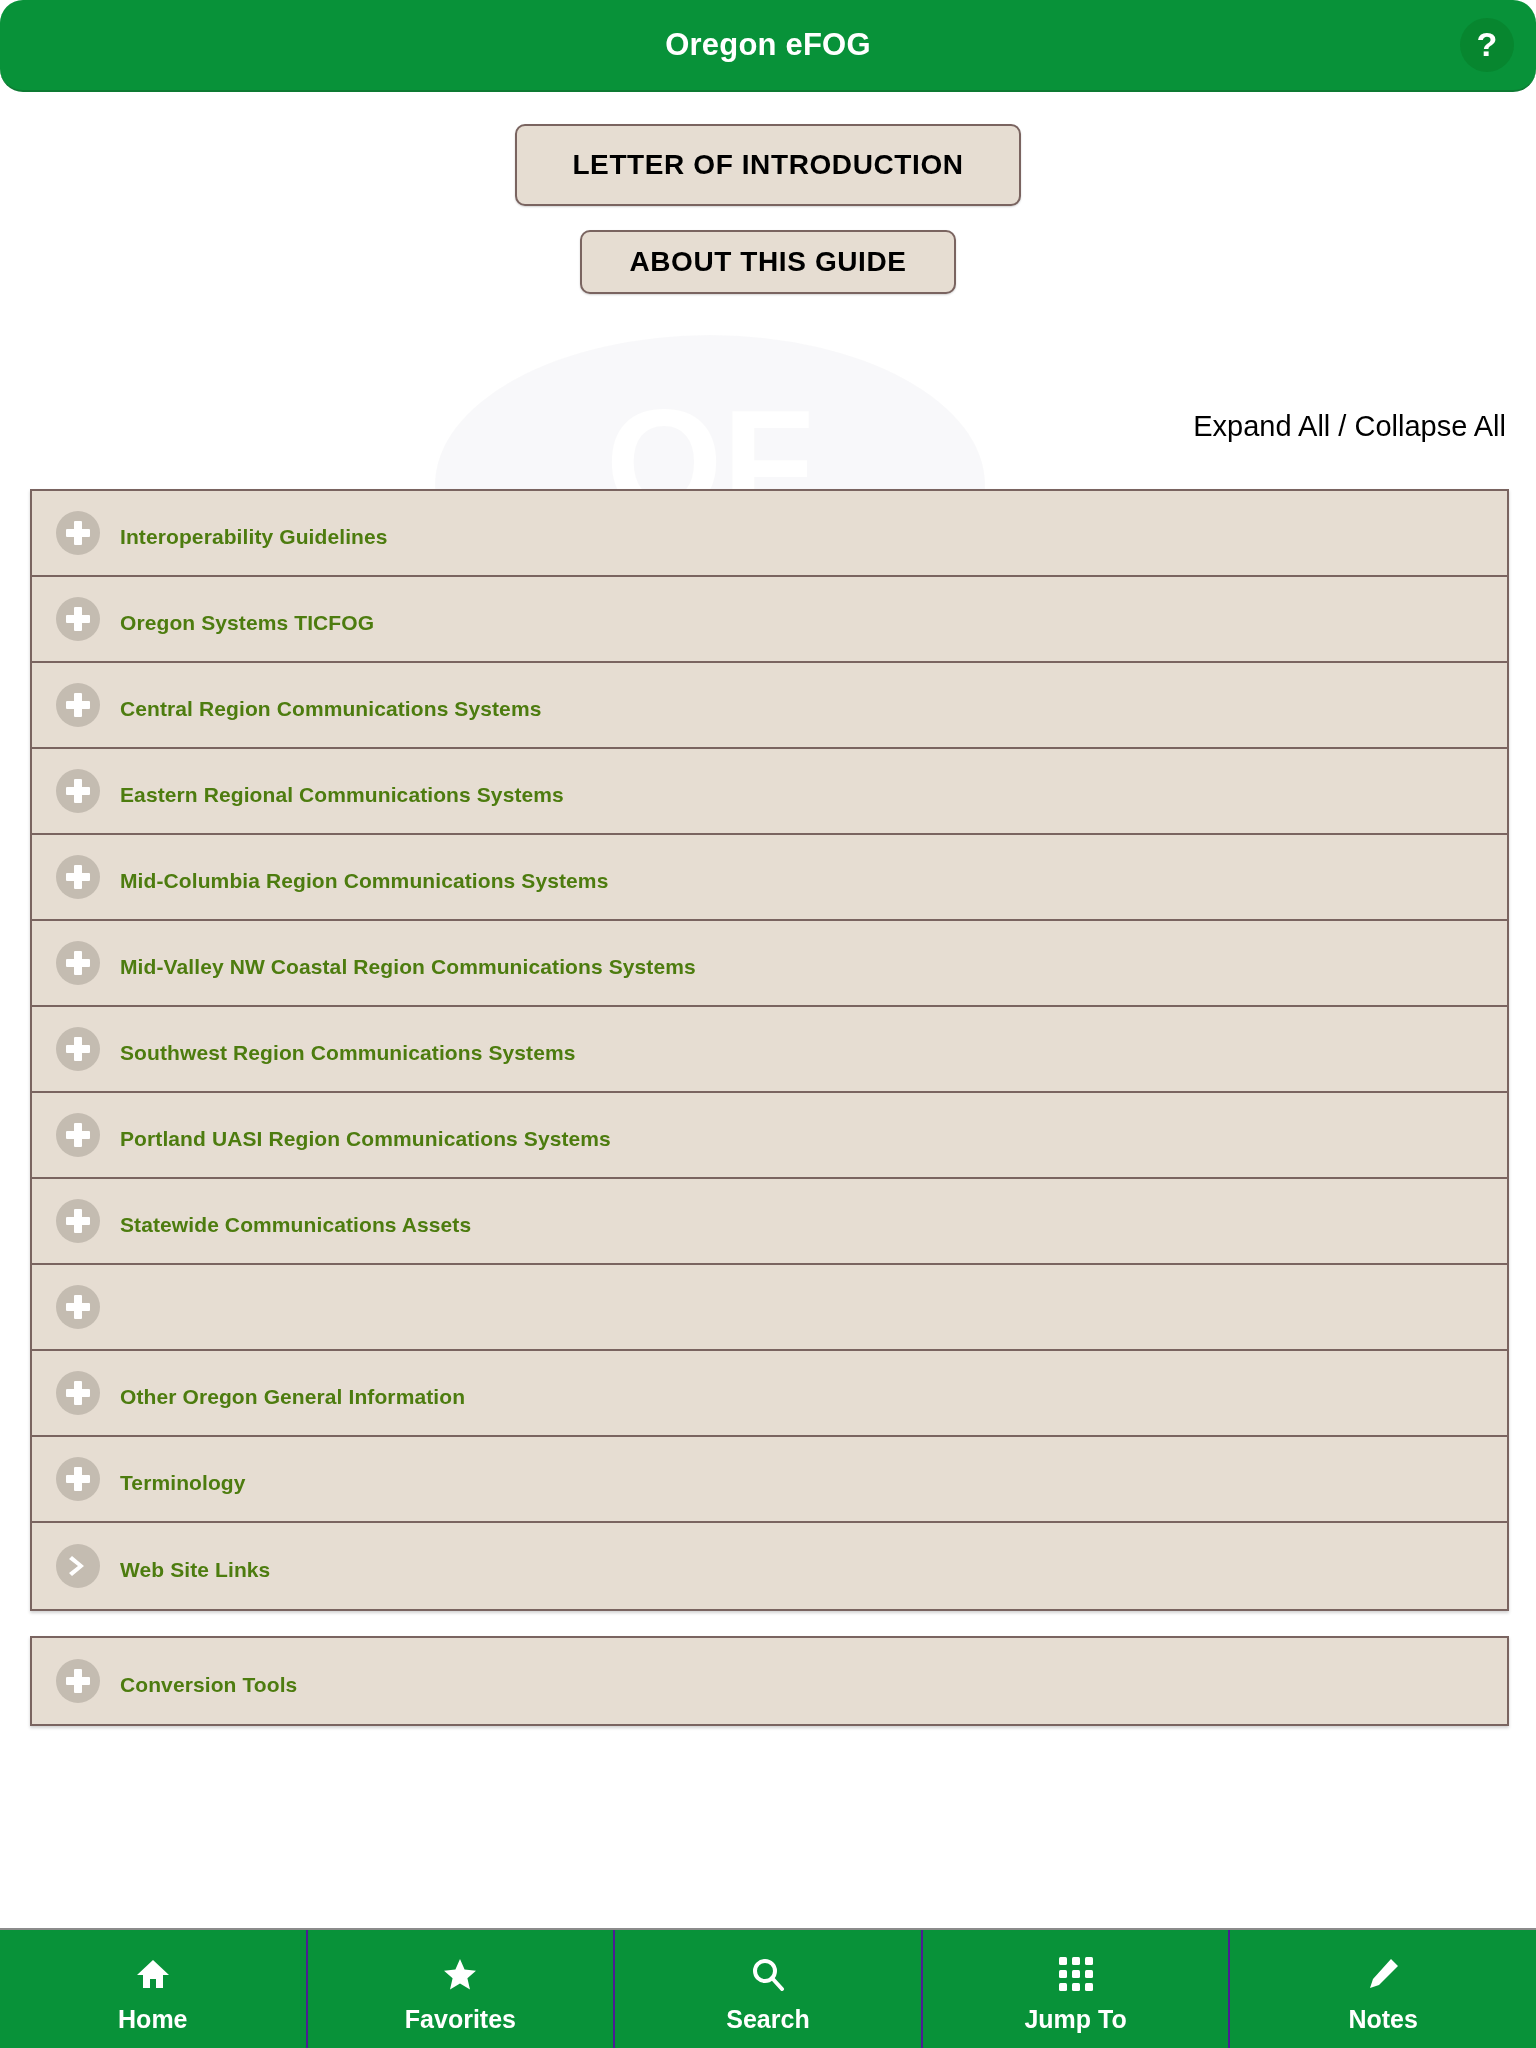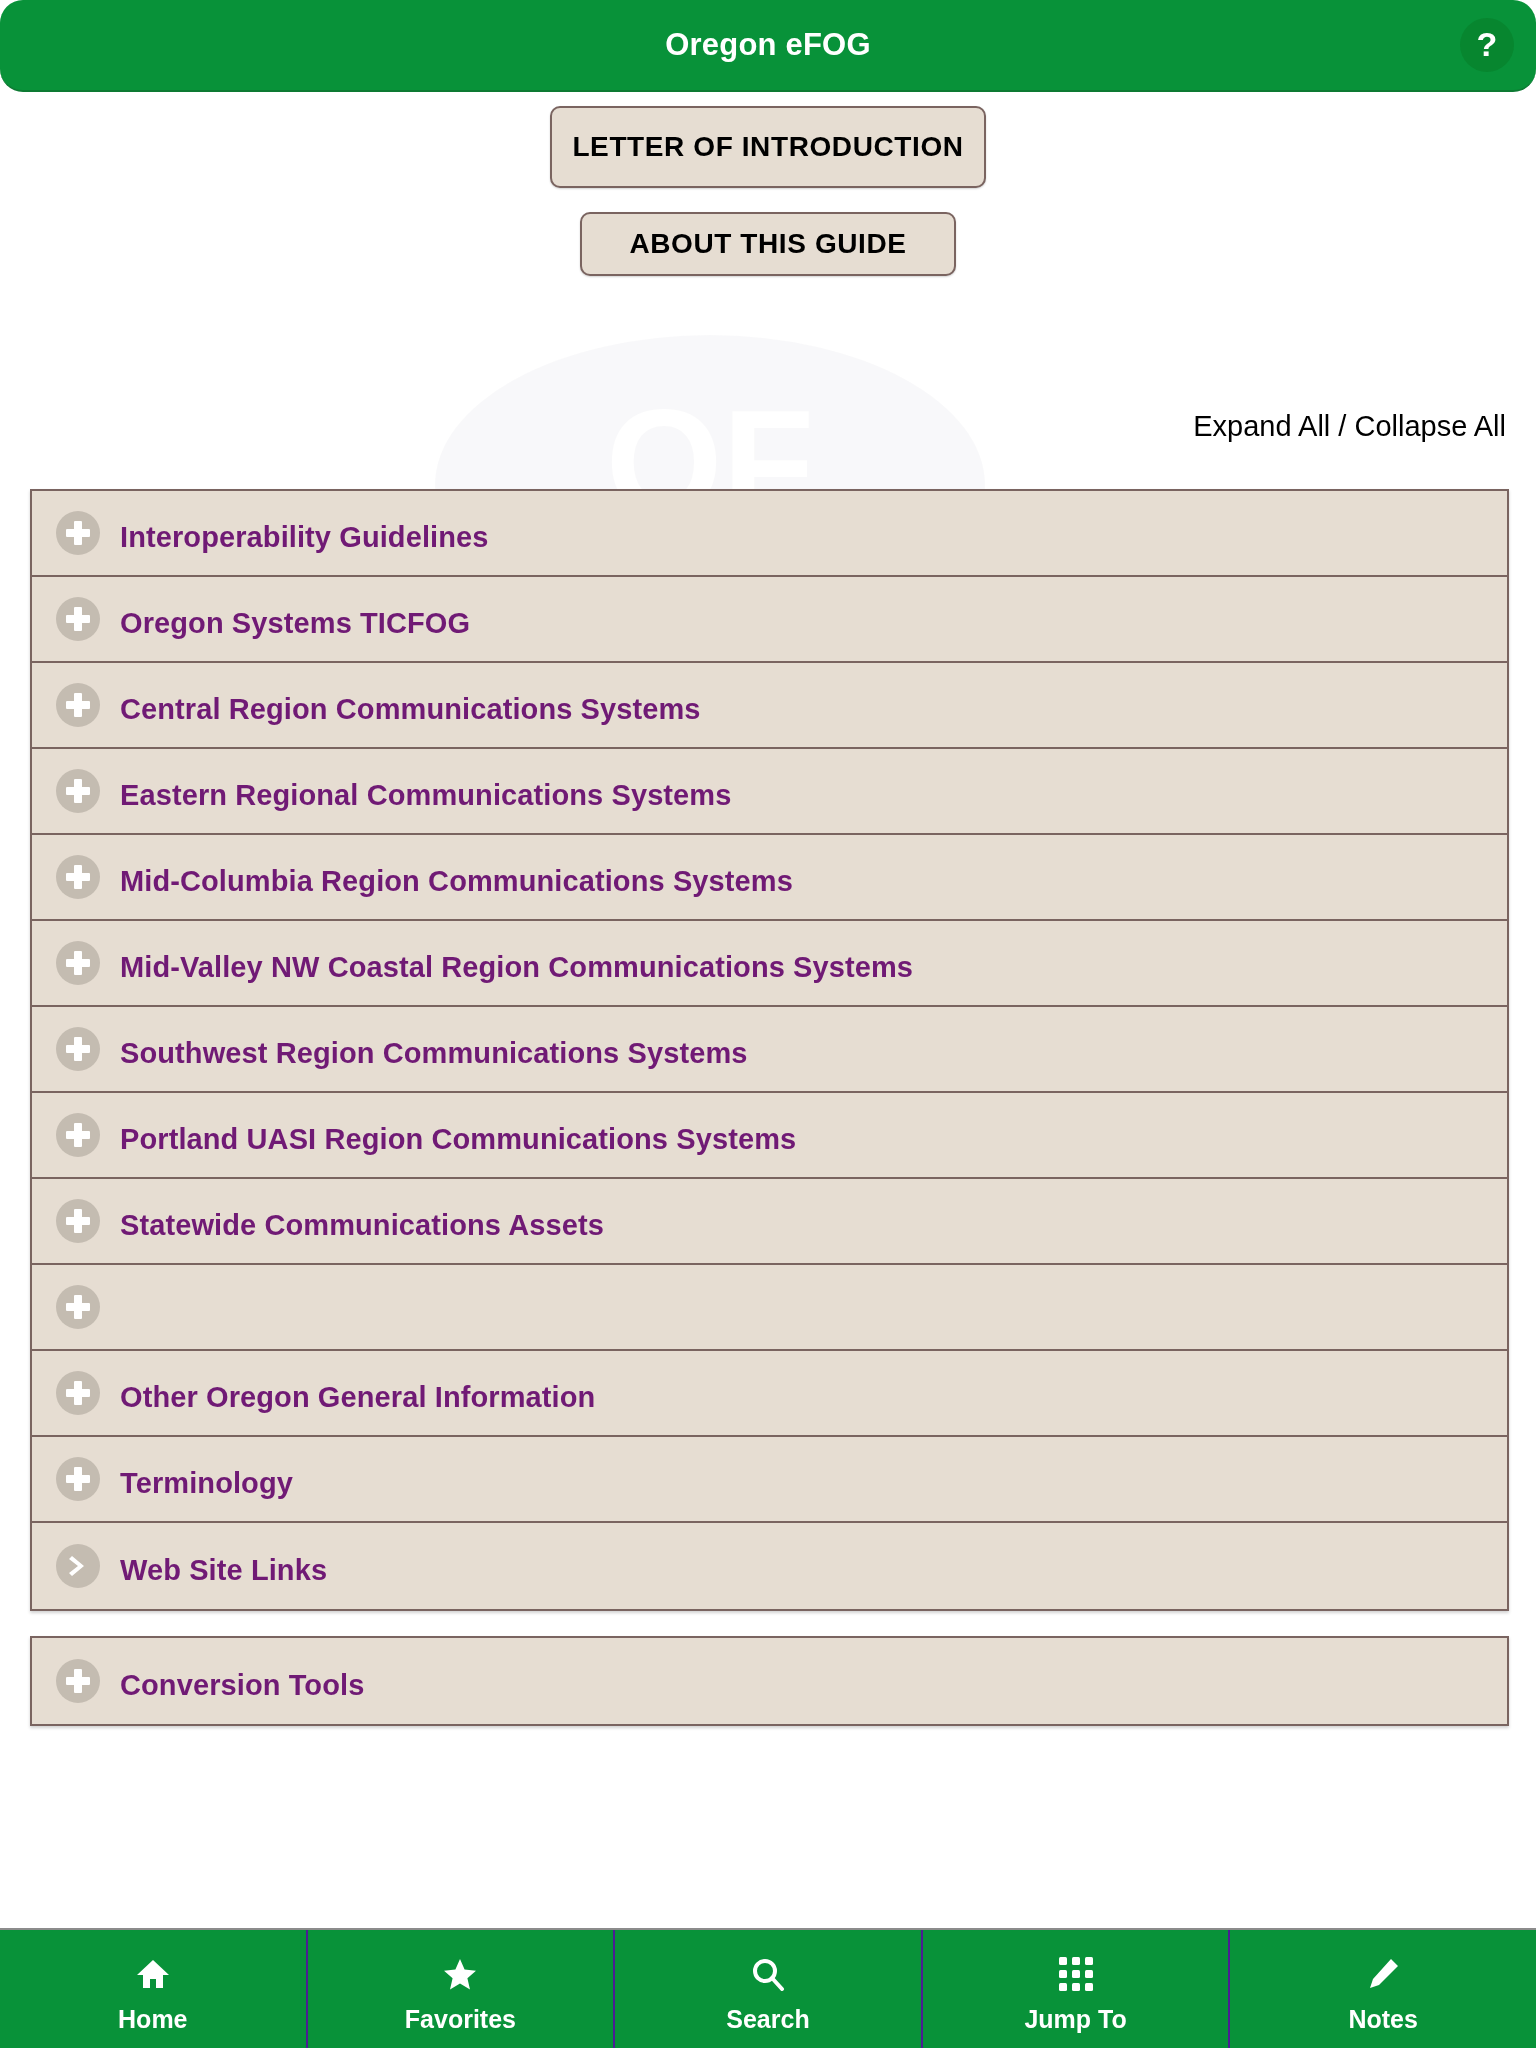--- a/index.html
+++ b/index.html
@@ -89,22 +89,22 @@
     border-radius: 10px;
     color: #000000;
     font-family: "Liberation Sans", sans-serif;
     font-size: 28px;
     font-weight: bold;
     letter-spacing: 0.6px;
     cursor: pointer;
     box-shadow: 0 1px 2px rgba(0,0,0,0.18);
   }
   .btn-intro {
-    margin-top: 18px;
-    width: 436px;
+    margin-top: 36px;
+    width: 506px;
     height: 82px;
   }
   .btn-about {
     margin-top: 24px;
     width: 376px;
     height: 64px;
   }
 
   
   .expand-row {
@@ -163,23 +163,23 @@
     position: absolute;
     background: #ffffff;
     border-radius: 1px;
   }
   .ic-plus::before { width: 24px; height: 8px; left: 10px; top: 18px; }
   .ic-plus::after  { width: 8px; height: 24px; left: 18px; top: 10px; }
   
   .ic-chev svg { display: block; }
 
   .acc-label {
-    font-size: 29px;
-    font-weight: bold;
-    color: #701a75;
+    font-size: 21px;
+    font-weight: bold;
+    color: #4d7c0f;
     letter-spacing: 0.1px;
     white-space: nowrap;
     margin-top: 8px;
   }
 
   
   .tabbar {
     position: absolute;
     left: 0;
     bottom: 0;

